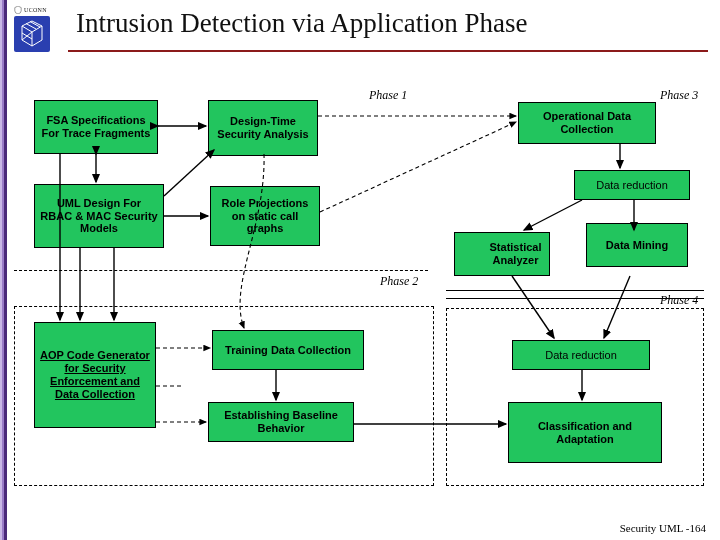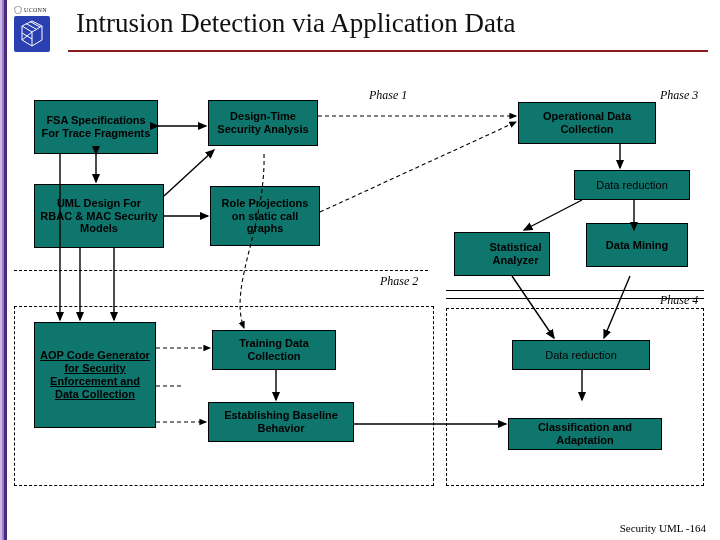--- a/index.html
+++ b/index.html
@@ -22,21 +22,21 @@
   .logo .cube svg { position:absolute; inset:0; }
   .title {
     position:absolute; left:66px; top:2px;
     font-size: 27px; color:#111;
   }
   .hr { position:absolute; left:58px; right:4px; top:44px; height:2px; background:#8b1a1a; }
 
   .diagram { position:absolute; left:14px; top:86px; width:692px; height:400px; }
 
   .box {
-    position:absolute; border:1.6px solid #000; background:#0f766e;
+    position:absolute; border:1.6px solid #000; background:#22c55e;
     font-family: Arial, Helvetica, sans-serif;
     font-weight:700; font-size:11px; text-align:center;
     display:flex; align-items:center; justify-content:center;
     padding:3px 5px; line-height:1.18;
   }
   .phase-label {
     position:absolute; font-family:"Times New Roman",serif;
     font-style:italic; font-size:12px; color:#000;
   }
   .phase-region {
@@ -72,55 +72,55 @@
     <div class="cube">
       <svg viewBox="0 0 36 36">
         <g stroke="#fff" stroke-width="1" fill="none">
           <path d="M8 10 L18 5 L28 10 L28 24 L18 30 L8 24 Z"></path>
           <path d="M8 10 L18 16 L28 10 M18 16 L18 30"></path>
           <path d="M12 7.5 L22 13 M16 5.5 L26 11 M8 17 L18 23 M8 24 L18 16"></path>
         </g>
       </svg>
     </div>
   </div>
-  <div class="title">Intrusion Detection via Application Data</div>
+  <div class="title">Intrusion Detection via Application Phase</div>
   <div class="hr"></div>
 </div>
 
 <div class="diagram">
 
   <div class="phase-region" style="left:0px; top:184px; width:414px; height:0; border-left:none; border-right:none; border-bottom:none;"></div>
   <div class="phase-region" style="left:0px; top:220px; width:420px; height:180px; border-top:1px dashed #000;"></div>
   <div class="phase-region" style="left:432px; top:2px; width:258px; height:202px; border:none;"></div>
   <div class="phase-region" style="left:432px; top:222px; width:258px; height:178px;"></div>
 
   <div style="position:absolute; left:432px; top:204px; width:258px; border-top:1px solid #000;"></div>
   <div style="position:absolute; left:432px; top:212px; width:258px; border-top:1px solid #000;"></div>
 
   <div class="phase-label" style="left:355px; top:2px;">Phase 1</div>
   <div class="phase-label" style="left:366px; top:188px;">Phase 2</div>
   <div class="phase-label" style="left:646px; top:2px;">Phase 3</div>
   <div class="phase-label" style="left:646px; top:207px;">Phase 4</div>
 
   <div class="box" style="left:20px; top:14px; width:124px; height:54px;">FSA Specifications For Trace Fragments</div>
-  <div class="box" style="left:194px; top:14px; width:110px; height:46px;">Design-Time Security Analysis</div>
+  <div class="box" style="left:194px; top:14px; width:110px; height:56px;">Design-Time Security Analysis</div>
   <div class="box" style="left:20px; top:98px; width:130px; height:64px;">UML Design For RBAC &amp; MAC Security Models</div>
   <div class="box" style="left:196px; top:100px; width:110px; height:60px;">Role Projections on static call graphs</div>
 
   <div class="box" style="left:20px; top:236px; width:122px; height:106px;text-decoration:underline;">AOP Code Generator for Security Enforcement and Data Collection</div>
-  <div class="box" style="left:198px; top:244px; width:124px; height:40px;">Training Data Collection</div>
+  <div class="box" style="left:198px; top:244px; width:152px; height:40px;">Training Data Collection</div>
   <div class="box" style="left:504px; top:16px; width:138px; height:42px;">Operational Data Collection</div>
 
   <div class="box" style="left:194px; top:316px; width:146px; height:40px;">Establishing Baseline Behavior</div>
   <div class="box" style="left:560px; top:84px; width:116px; height:30px; font-weight:400;">Data reduction</div>
   <div class="box" style="left:440px; top:146px; width:96px; height:44px;padding-left:32px;">Statistical Analyzer</div>
   <div class="box" style="left:572px; top:137px; width:102px; height:44px;">Data Mining</div>
 
   <div class="box" style="left:498px; top:254px; width:138px; height:30px; font-weight:400;">Data reduction</div>
-  <div class="box" style="left:494px; top:316px; width:154px; height:32px;margin-top:16px;">Classification and Adaptation</div>
+  <div class="box" style="left:494px; top:316px; width:154px; height:61px;">Classification and Adaptation</div>
 
   <svg class="wires">
     <defs>
       <marker id="ah" markerWidth="8" markerHeight="8" refX="6" refY="3" orient="auto">
         <path d="M0 0 L7 3 L0 6 Z" class="ahead"></path>
       </marker>
     </defs>
 
     <line class="solid" x1="144" y1="40" x2="192" y2="40" marker-end="url(#ah)" marker-start="url(#ah)"></line>
 

